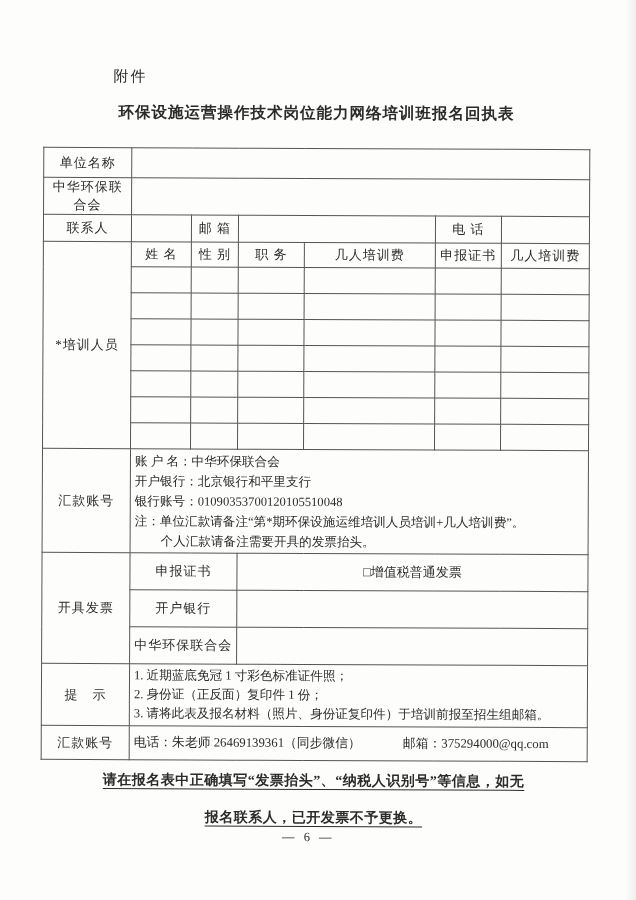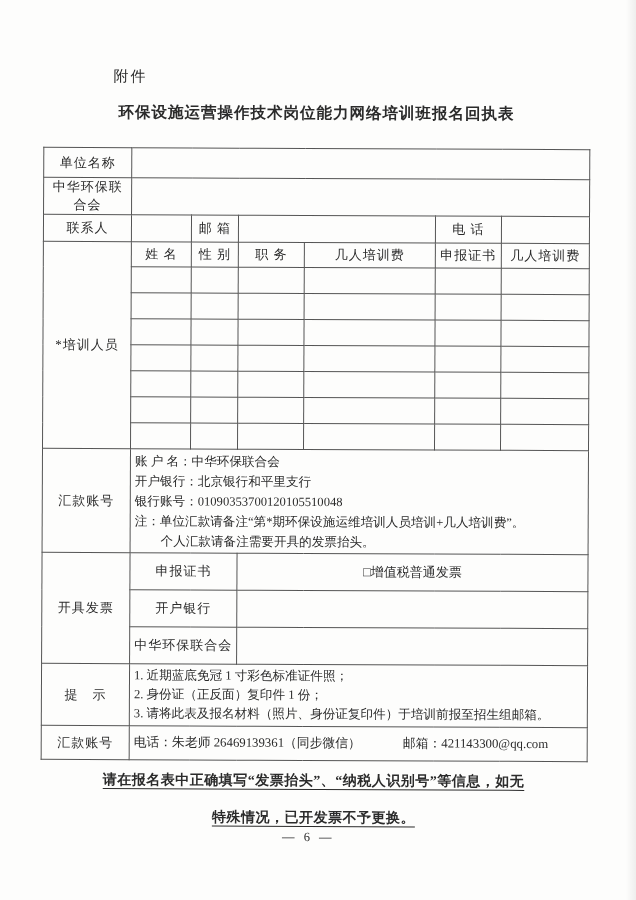--- a/index.html
+++ b/index.html
@@ -194,26 +194,26 @@
       <td colspan="6" class="multiline">
         <div class="line tight">1. 近期蓝底免冠 1 寸彩色标准证件照；</div>
         <div class="line tight">2. 身份证（正反面）复印件 1 份；</div>
         <div class="line tight">3. 请将此表及报名材料（照片、身份证复印件）于培训前报至招生组邮箱。</div>
       </td>
     </tr>
 
     <tr style="height:34px">
       <td class="lbl">汇款账号</td>
       <td colspan="6" class="contactcell">
-        <span>电话：朱老师 26469139361（同步微信）</span><span class="gap"></span><span>邮箱：421143300@qq.com</span>
+        <span>电话：朱老师 26469139361（同步微信）</span><span class="gap"></span><span>邮箱：375294000@qq.com</span>
       </td>
     </tr>
   </tbody>
     </table>
 
   <div class="footer-note">
     <div><span>请在报名表中正确填写“发票抬头”、“纳税人识别号”等信息，如无</span></div>
-    <div><span>特殊情况，已开发票不予更换。</span></div>
+    <div><span>报名联系人，已开发票不予更换。</span></div>
   </div>
 
   <div class="page-number">— 6 —</div>
 
 </div>
 
 </body></html>

